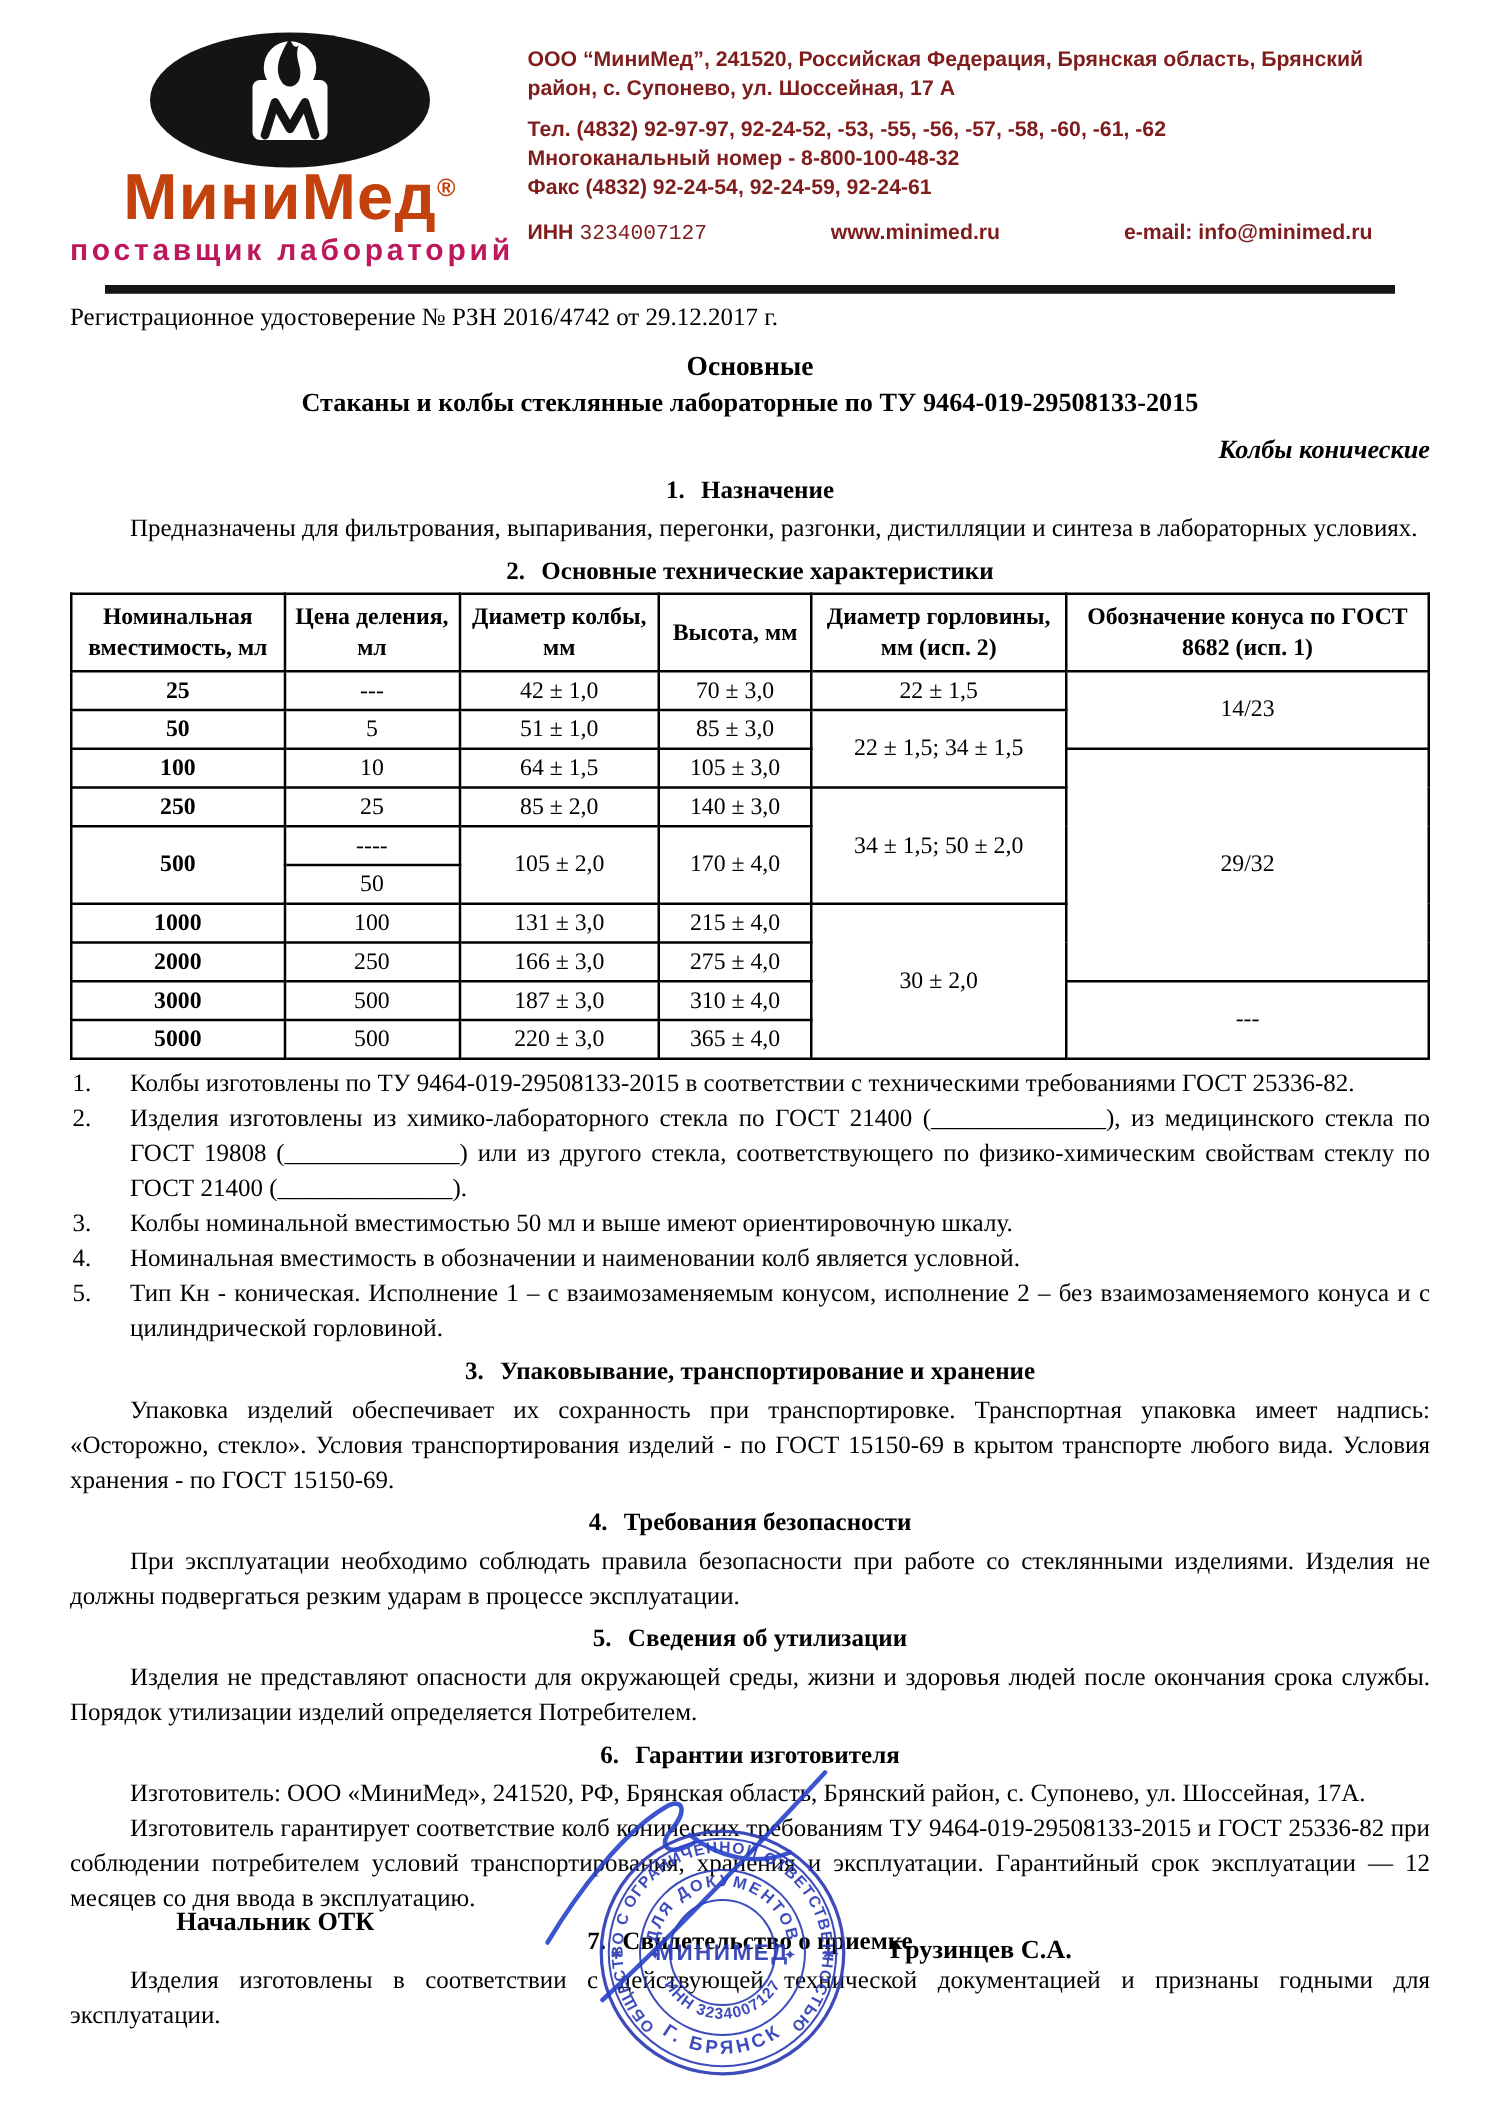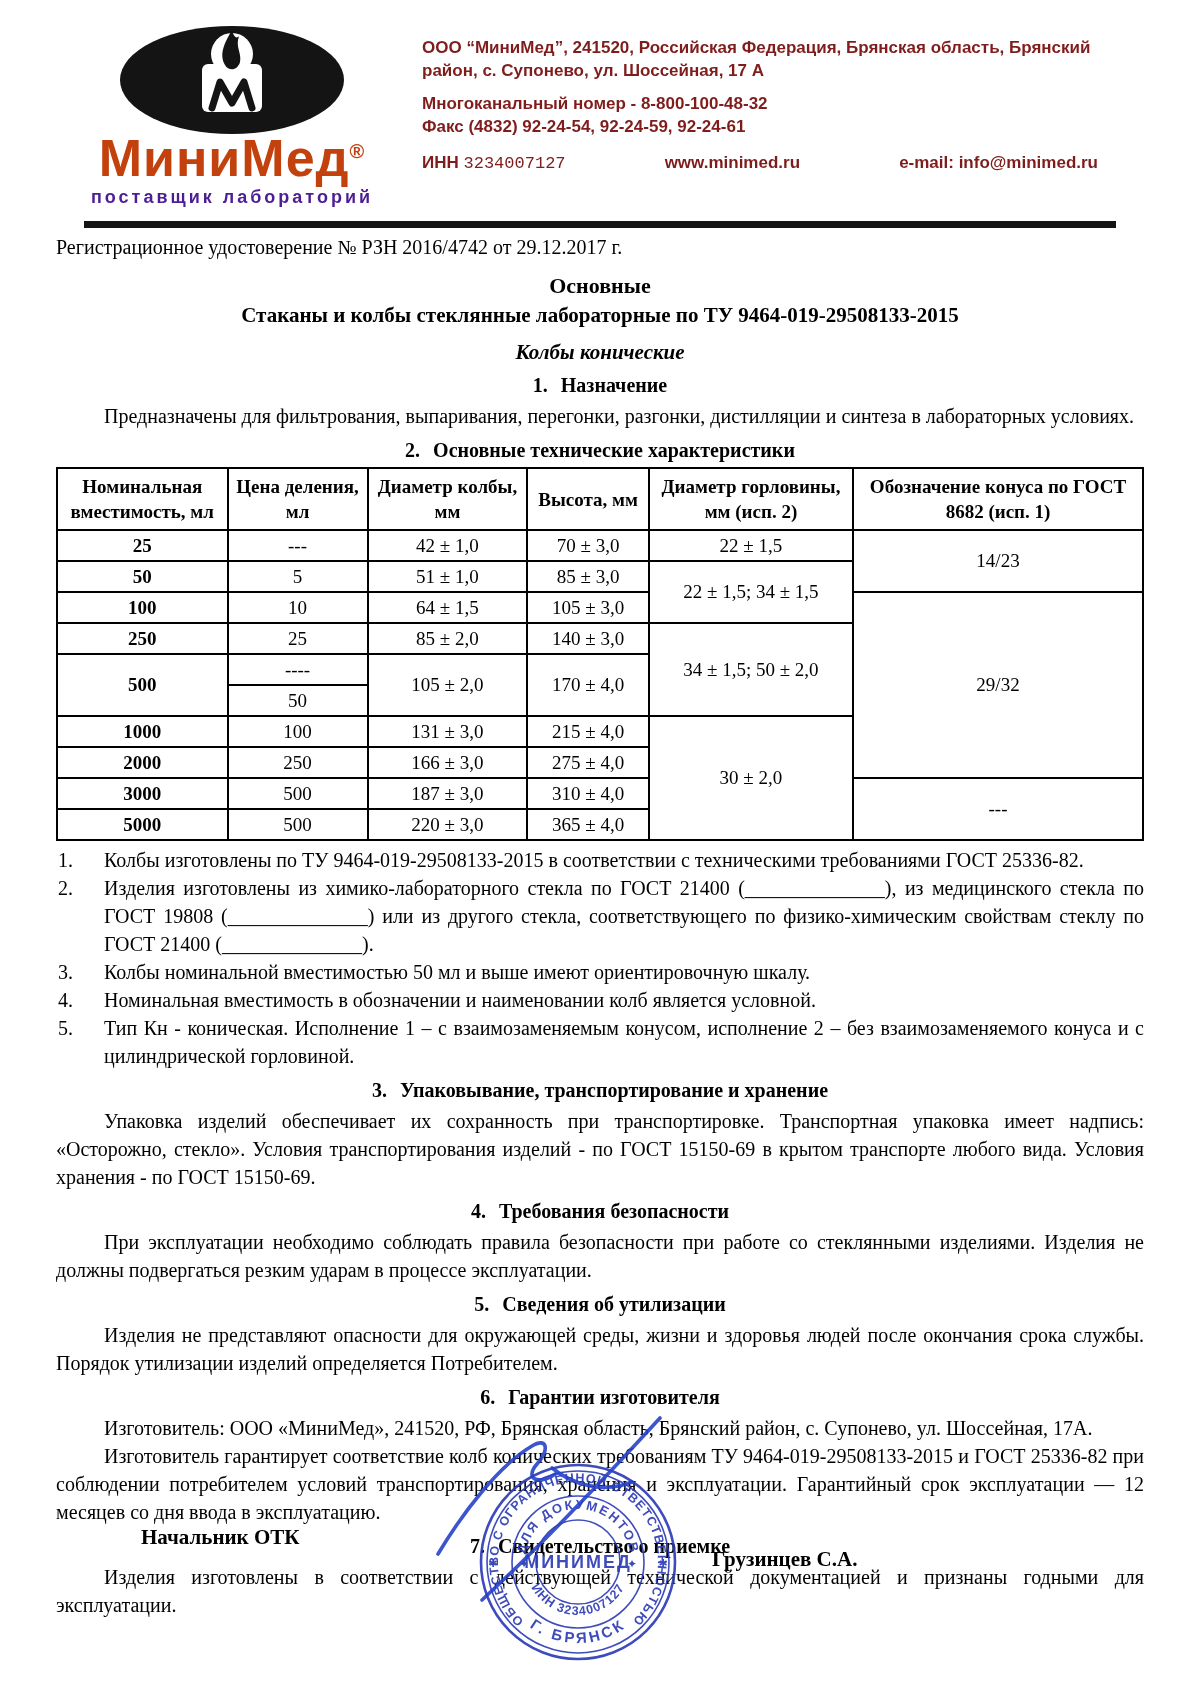--- a/index.html
+++ b/index.html
@@ -12,37 +12,37 @@
   .content { padding:20px 56px 0 56px; }
 
   
   .hdr { display:flex; }
   .logo { width:352px; flex:none; text-align:center; padding-top:4px; }
   .logo-mark { display:block; margin:0 auto; }
   .brand-line { margin-top:-4px; font-family:"Liberation Sans",sans-serif; font-weight:bold;
                 font-size:52px; letter-spacing:1px; line-height:1.0; color:#c2410c; white-space:nowrap; }
   .regmark { font-size:20px; vertical-align:super; }
   .tagline { margin-top:3px; font-family:"Liberation Sans",sans-serif; font-weight:bold;
-             font-size:18px; letter-spacing:3px; color:#4c1d95; white-space:nowrap; }
+             font-size:24px; letter-spacing:3px; color:#be185d; white-space:nowrap; }
 
   .contact { flex:1; padding:16px 0 0 14px; font-family:"Liberation Sans",sans-serif;
              font-weight:bold; font-size:17px; line-height:23px; color:#7f1d1d; }
   .contact .gap10 { height:10px; }
   .contact .gap13 { height:13px; }
   .inn-row { display:flex; justify-content:space-between; padding-right:46px; }
   .inn-val { font-weight:normal;font-family:Liberation Mono, monospace; }
 
   .rule { height:7px; background:#151515; margin:13px 28px 0 28px; }
 
   .reg-line { text-align:left; font-size:20px; margin:8px 40px 0 0; }
 
   
   .t-doc   { text-align:center; font-weight:bold; font-size:22px; margin-top:14px; }
   .t-sub   { text-align:center; font-weight:bold; font-size:21px; margin-top:4px; }
-  .t-prod  { text-align:center; font-weight:bold; font-style:italic; font-size:21px; margin-top:12px; }
+  .t-prod  { text-align:right; font-weight:bold; font-style:italic; font-size:21px; margin-top:12px; }
 
   .sec-h { text-align:center; font-weight:bold; font-size:20px; margin:9px 0 5px 0; }
   .sec-gap { display:inline-block; width:13px; }
   .para { font-size:20px; line-height:28px; text-align:justify; text-indent:48px; }
 
   
   table.spec { width:100%; border-collapse:collapse; margin-top:3px; }
   table.spec th, table.spec td {
     border:2px solid #000; text-align:center; vertical-align:middle;
     font-size:19px; padding:1px 4px;
@@ -76,20 +76,21 @@
           <path d="M170,6 C162,20 157,30 163,41 C167,48 176,46 178,38 C180,29 173,23 177,12 C174,16 171,11 170,6 Z" fill="#141414"></path>
           <path d="M150,84 L158,58 L170,79 L182,58 L190,84" fill="none" stroke="#141414" stroke-width="7" stroke-linejoin="round" stroke-linecap="round"></path>
         </svg>
         <div class="brand-line"><span>МиниМед</span><span class="regmark">®</span></div>
         <div class="tagline">поставщик лабораторий</div>
       </div>
 
       <div class="contact">
         <div>ООО “МиниМед”, 241520, Российская Федерация, Брянская область, Брянский район, с. Супонево, ул. Шоссейная, 17 А</div>
         <div class="gap10"></div>
+        <div>Тел. (4832) 92-97-97, 92-24-52, -53, -55, -56, -57, -58, -60, -61, -62</div>
         <div>Многоканальный номер - 8-800-100-48-32</div>
         <div>Факс (4832) 92-24-54, 92-24-59, 92-24-61</div>
         <div class="gap13"></div>
         <div class="inn-row">
           <span><span>ИНН</span> <span class="inn-val">3234007127</span></span>
           <span>www.minimed.ru</span>
           <span>e-mail: info@minimed.ru</span>
         </div>
       </div>
     </div>

